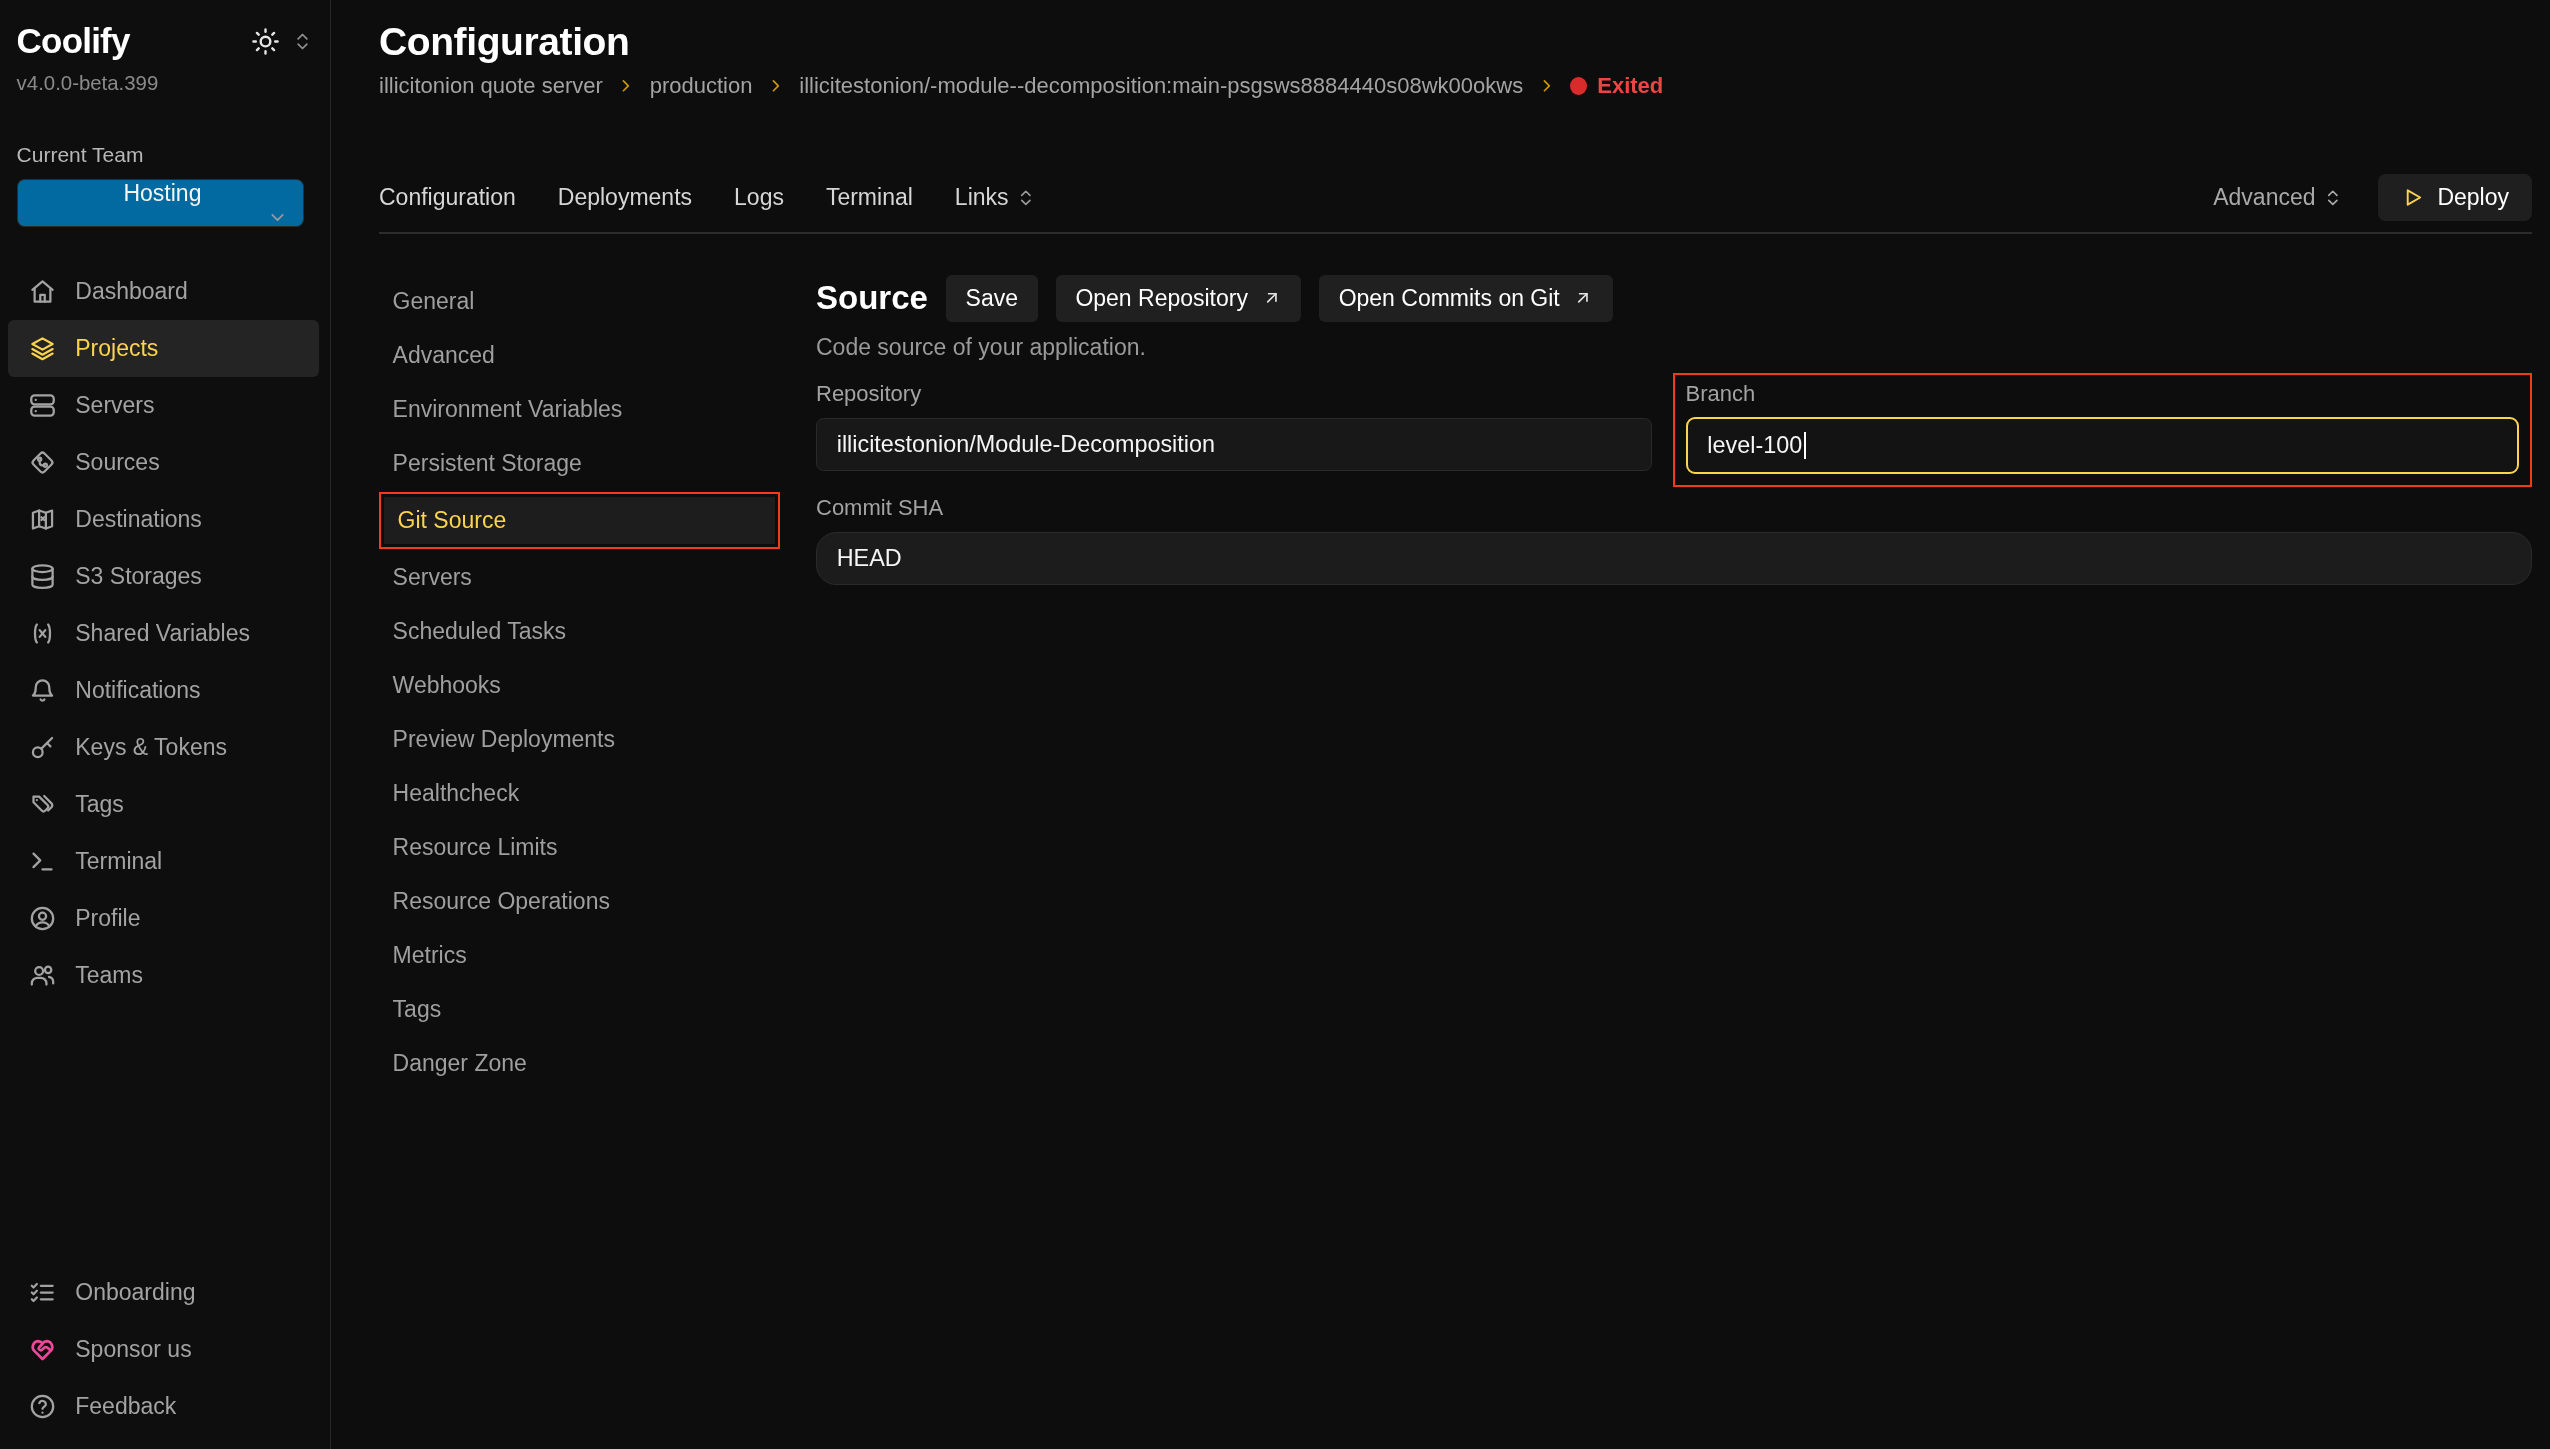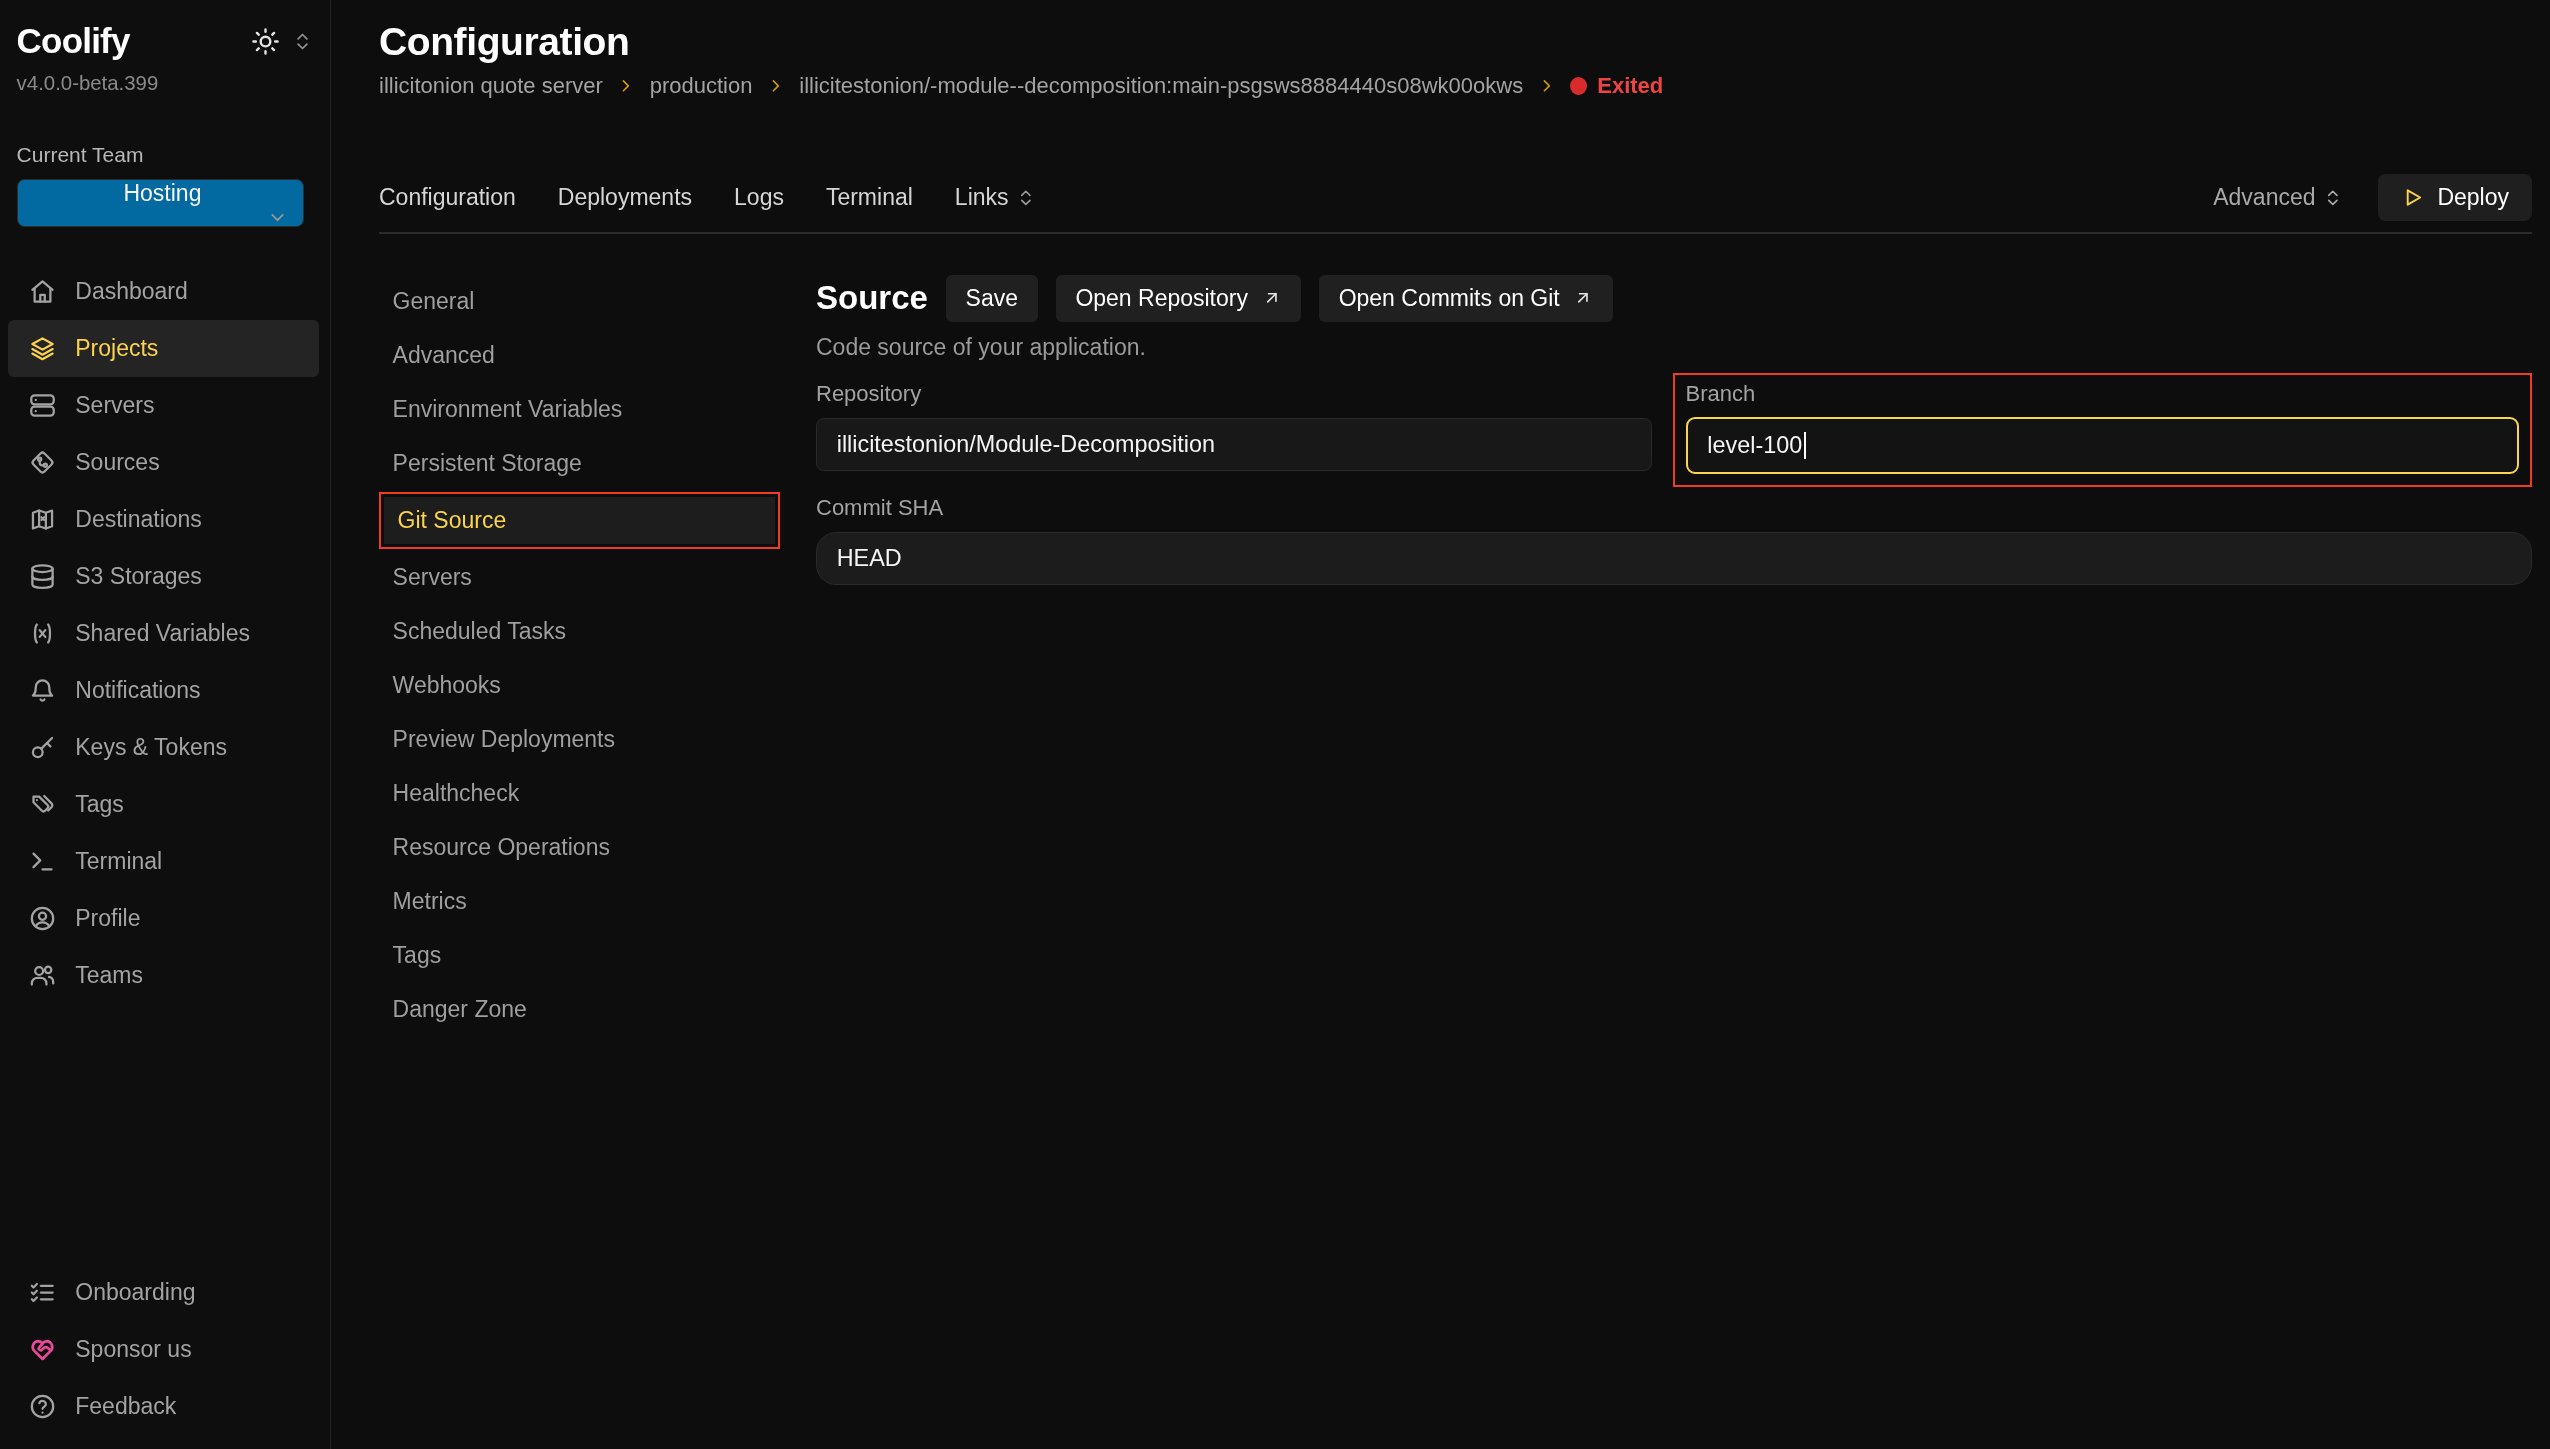--- a/index.html
+++ b/index.html
@@ -313,20 +313,21 @@
       <div class="subnav-item">Environment Variables</div>
       <div class="subnav-item">Persistent Storage</div>
       <div class="subnav-active-box">
         <div class="subnav-item">Git Source</div>
       </div>
       <div class="subnav-item">Servers</div>
       <div class="subnav-item">Scheduled Tasks</div>
       <div class="subnav-item">Webhooks</div>
       <div class="subnav-item">Preview Deployments</div>
       <div class="subnav-item">Healthcheck</div>
+      <div class="subnav-item">Resource Limits</div>
       <div class="subnav-item">Resource Operations</div>
       <div class="subnav-item">Metrics</div>
       <div class="subnav-item">Tags</div>
       <div class="subnav-item">Danger Zone</div>
     </div>
 
     <div class="panel">
       <div class="panel-header">
         <span class="panel-title">Source</span>
         <span class="btn">

